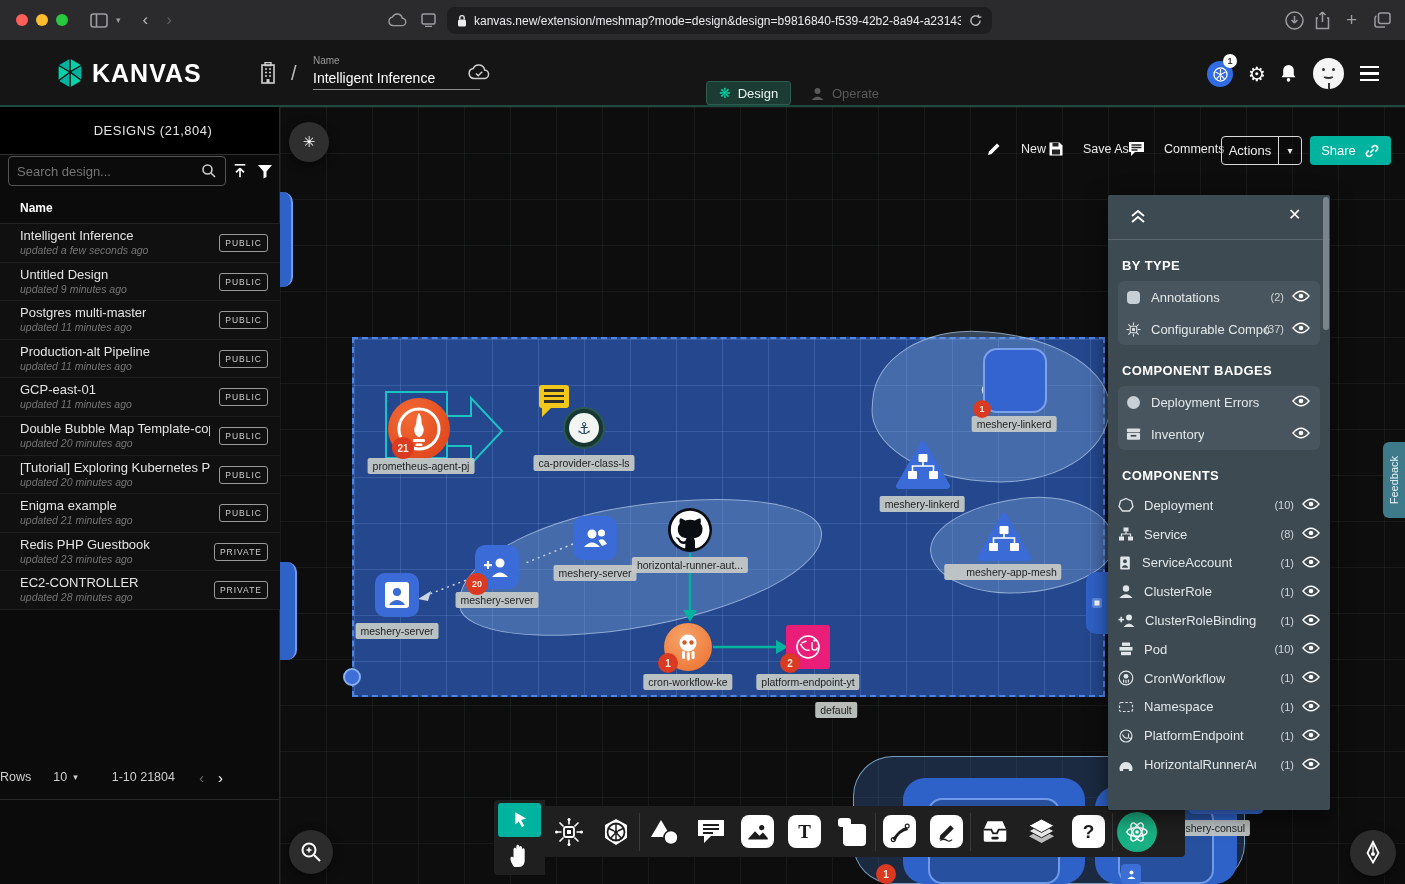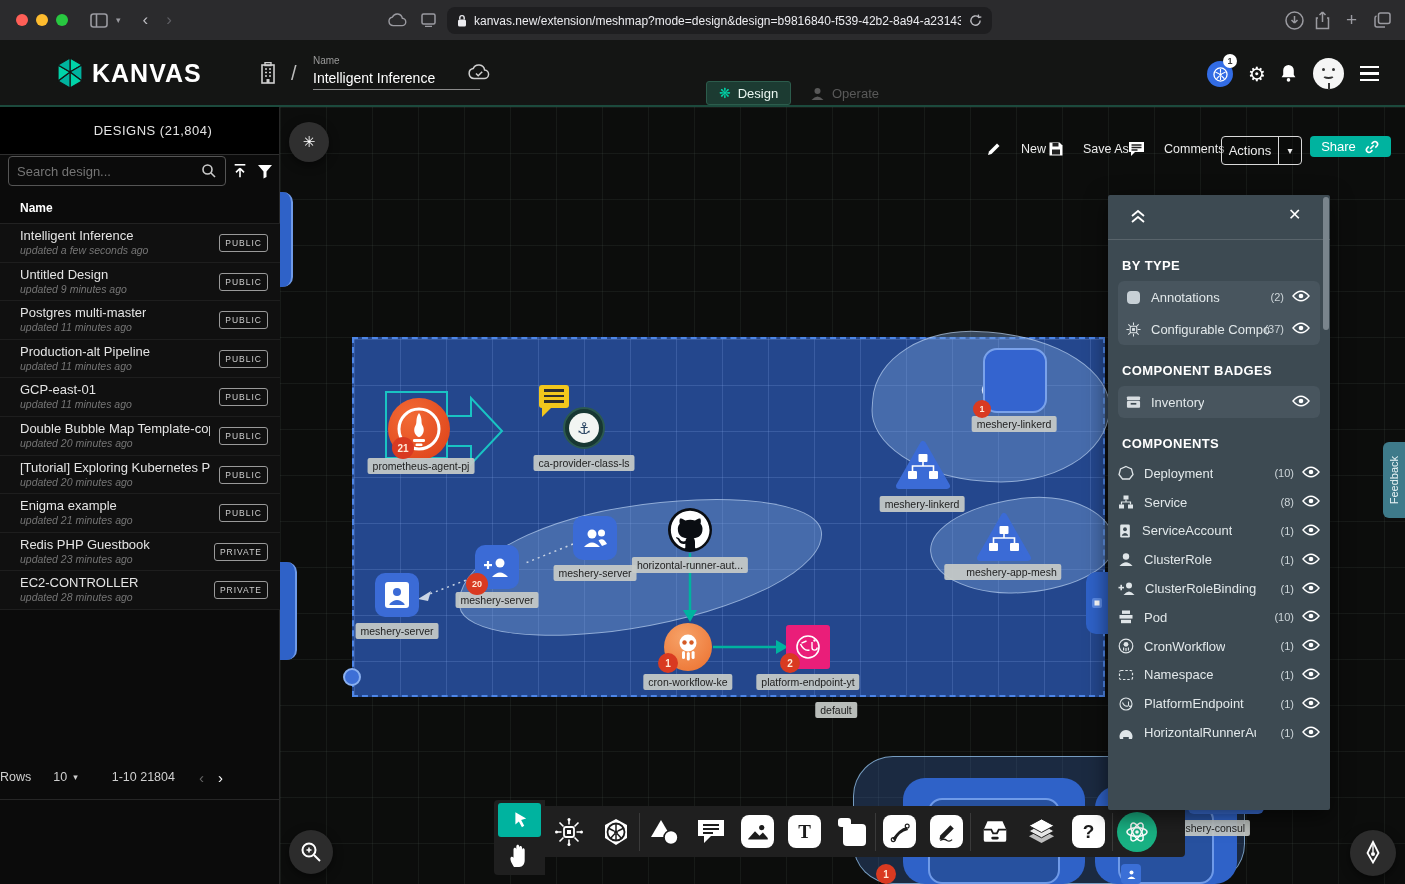--- a/index.html
+++ b/index.html
@@ -49,21 +49,21 @@
     background-size:46px 46px; }
   .blob { position:absolute; background:rgba(125,165,222,.38); border:1px solid rgba(205,225,250,.55); z-index:3; }
   .nlabel { position:absolute; transform:translateX(-50%); background:rgba(198,202,199,.93); color:#222; font-size:10.5px; padding:2px 5px; border-radius:2px; white-space:nowrap; z-index:6; }
   .rbadge { position:absolute; background:#d93a21; color:#ffe9d8; font-weight:bold; border-radius:50%; display:flex; align-items:center; justify-content:center; z-index:7; }
   .node { position:absolute; z-index:5; }
   .bluesq { background:#3b6bd6; border-radius:10px; display:flex; align-items:center; justify-content:center; }
 
   
   .actbar { color:#ececec; font-size:12.5px; z-index:20; display:flex; align-items:center; gap:19px; }
   .btn-actions { width:81px; height:29px; border:1.5px solid #d9d9d9; border-radius:4px; color:#ececec; font-size:13px; display:flex; align-items:center; z-index:20; background:rgba(10,10,10,.35); }
-  .btn-share { width:81px; height:21px; background:#00B39F; border-radius:4px; color:#fff; font-size:13px; display:flex; align-items:center; justify-content:center; gap:8px; z-index:20; }
+  .btn-share { width:81px; height:29px; background:#00B39F; border-radius:4px; color:#fff; font-size:13px; display:flex; align-items:center; justify-content:center; gap:8px; z-index:20; }
 
   
   .panel { left:1108px; top:195px; width:222px; height:615px; background:#3d4a52; z-index:30; box-shadow:0 6px 22px rgba(0,0,0,.55); border-radius:2px; overflow:hidden; }
   .panel-head { height:45px; border-bottom:1px solid #59646b; position:relative; }
   .sec-title { color:#fff; font-size:13px; font-weight:bold; letter-spacing:.4px; margin:18px 0 8px 14px; }
   .pgroup { background:#48555e; border-radius:6px; margin:0 10px; }
   .prow { height:32px; display:flex; align-items:center; padding:0 8px; position:relative; }
   .prow .lbl { color:#e2e8ea; font-size:13px; margin-left:10px; white-space:nowrap; overflow:hidden; max-width:118px; }
   .prow .cnt { position:absolute; right:36px; color:#cdd5d9; font-size:11px; }
   .prow .eye { position:absolute; right:10px; }
@@ -533,20 +533,30 @@
         <span class="eye"><svg width="18" height="12" viewBox="0 0 18 12">
               <path d="M1 6 Q9 -3.5 17 6 Q9 15.5 1 6 Z" fill="none" stroke="#fff" stroke-width="1.4"></path>
               <circle cx="9" cy="6" r="2.3" fill="#fff"></circle>
             </svg></span>
       </div>
     </div>
 
     <div class="sec-title">COMPONENT BADGES</div>
     <div class="pgroup">
       <div class="prow">
+        <svg width="15" height="15" viewBox="0 0 15 15">
+            <circle cx="7.5" cy="7.5" r="6.5" fill="#c7d0d6"></circle>
+          </svg>
+        <span class="lbl">Deployment Errors</span>
+        <span class="eye"><svg width="18" height="12" viewBox="0 0 18 12">
+              <path d="M1 6 Q9 -3.5 17 6 Q9 15.5 1 6 Z" fill="none" stroke="#fff" stroke-width="1.4"></path>
+              <circle cx="9" cy="6" r="2.3" fill="#fff"></circle>
+            </svg></span>
+      </div>
+      <div class="prow">
         <svg width="15" height="14" viewBox="0 0 16 14">
             <rect x="1" y="1" width="14" height="4" rx="1" fill="#d7dde1"></rect>
             <rect x="1" y="6" width="14" height="7" rx="1" fill="#d7dde1"></rect>
             <rect x="5" y="8" width="6" height="1.8" fill="#3d4a52"></rect>
           </svg>
         <span class="lbl">Inventory</span>
         <span class="eye"><svg width="18" height="12" viewBox="0 0 18 12">
               <path d="M1 6 Q9 -3.5 17 6 Q9 15.5 1 6 Z" fill="none" stroke="#fff" stroke-width="1.4"></path>
               <circle cx="9" cy="6" r="2.3" fill="#fff"></circle>
             </svg></span>

